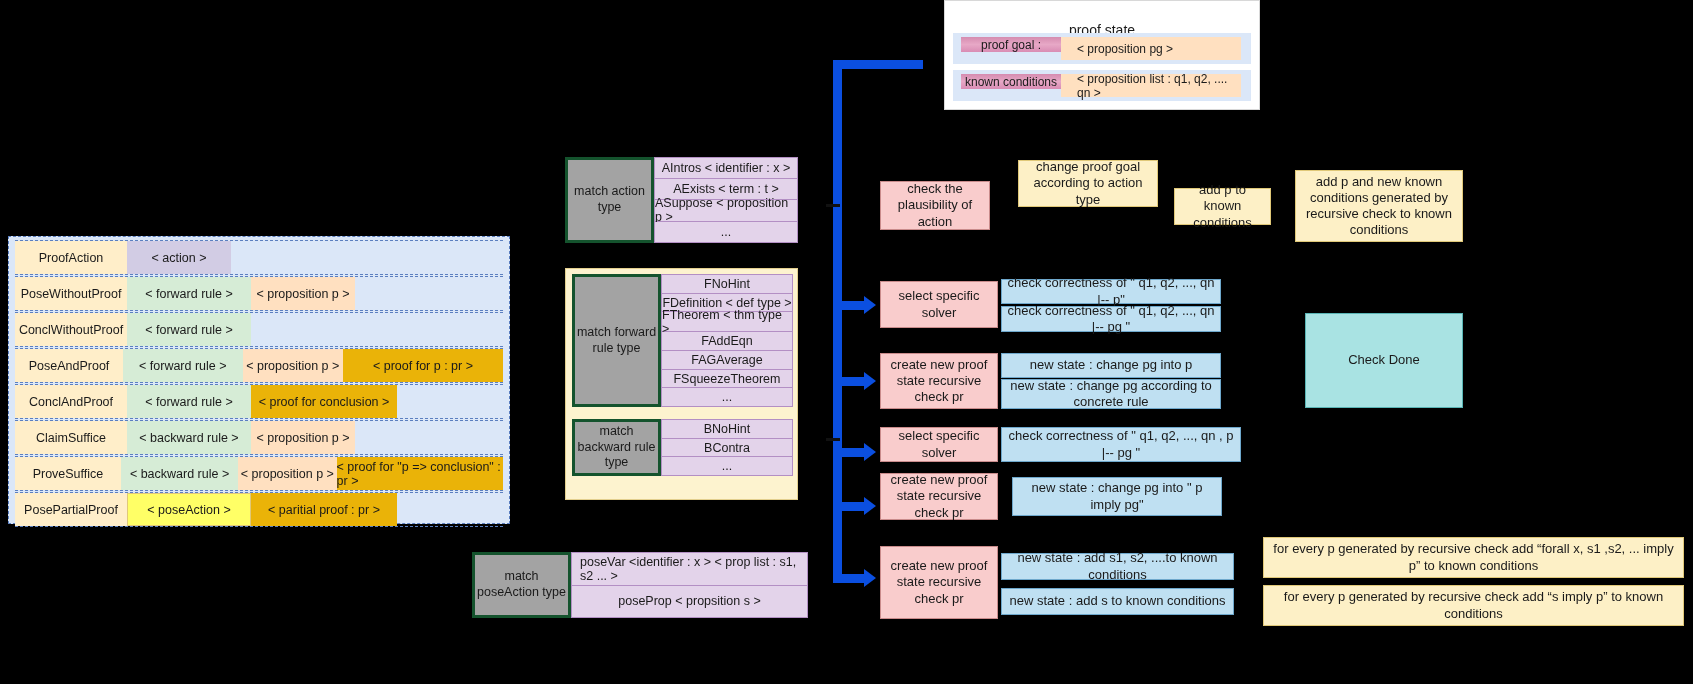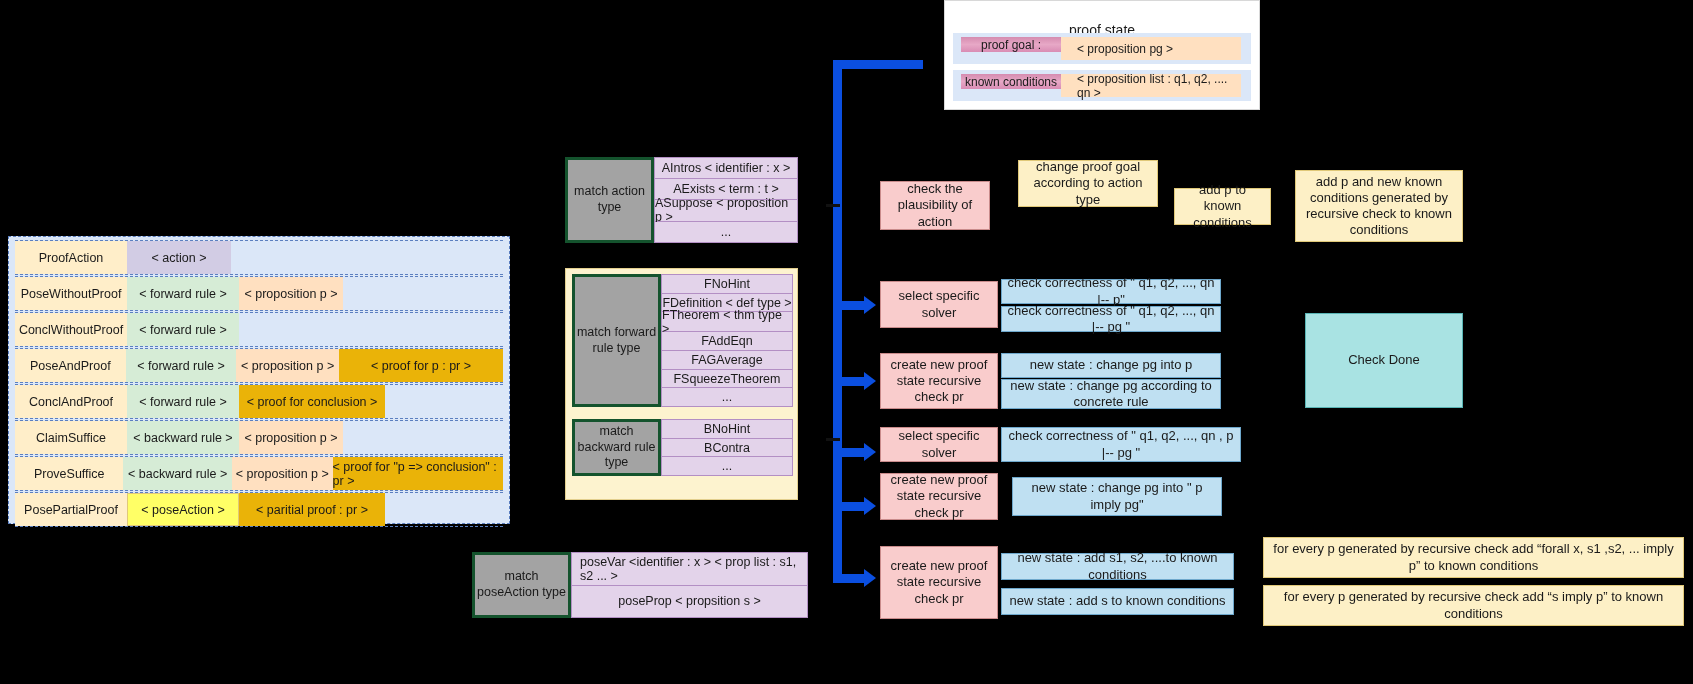--- a/index.html
+++ b/index.html
@@ -16,21 +16,21 @@
     background:#dbe7f8;border:1px dashed #5b7fc0;
   }
   .act-row{
     position:absolute;left:6px;right:6px;height:33px;
     border-top:1px dashed #5b7fc0;border-bottom:1px dashed #5b7fc0;
     display:flex;align-items:stretch;
   }
   .act-row .seg{display:flex;align-items:center;justify-content:center;
     font-size:12.5px;height:100%;box-sizing:border-box;}
   .seg.name{width:112px;background:#ffeec9;}
-  .seg.rule{width:112px;background:#d6ecd6;}
+  .seg.rule{width:124px;background:#d6ecd6;}
   .seg.rule.yellow{background:#ffff66;}
   .seg.prop{width:104px;background:#ffe0c0;}
   .seg.proof{background:#eab308;}
 
   
   .mtable{display:flex;align-items:stretch;}
   .mlabel{
     background:#a3a3a3;border:3px solid #14532d;
     display:flex;align-items:center;justify-content:center;
     text-align:center;font-size:12.5px;line-height:1.25;

